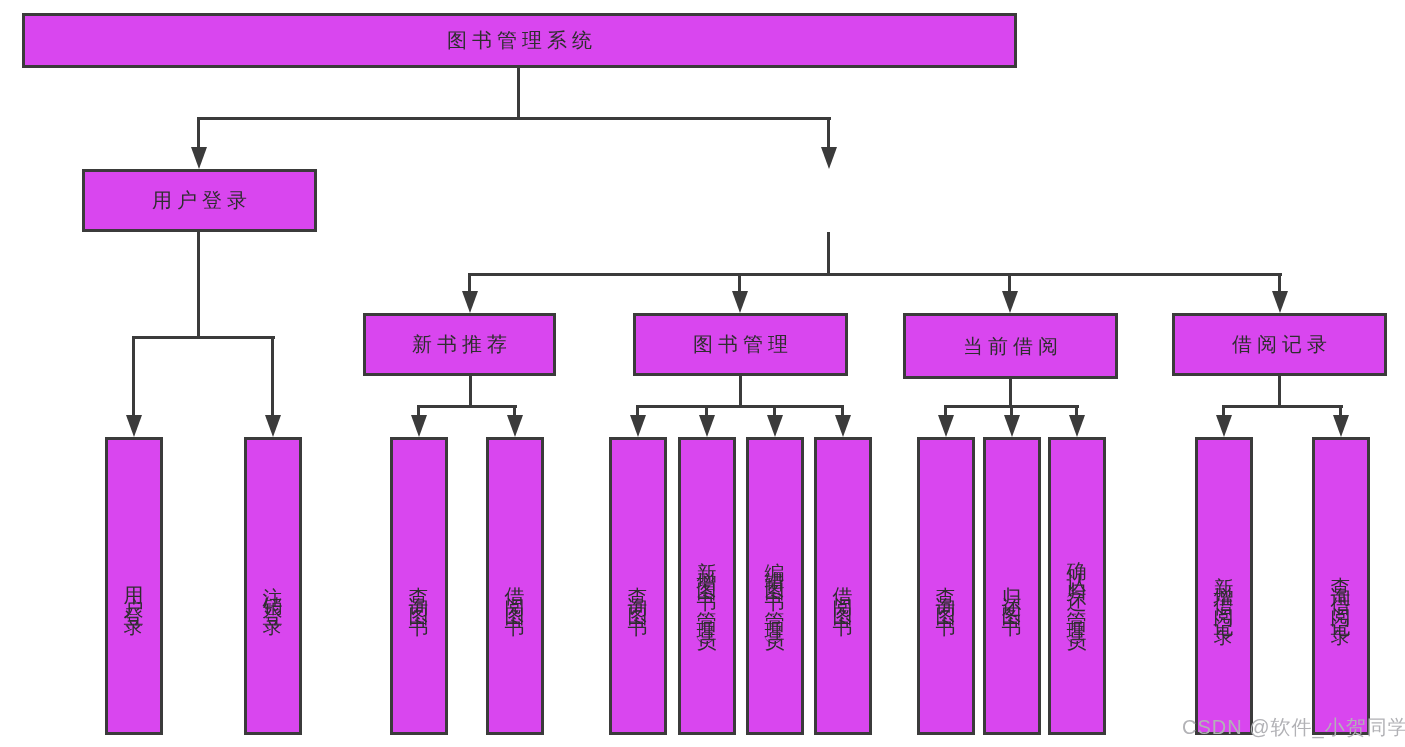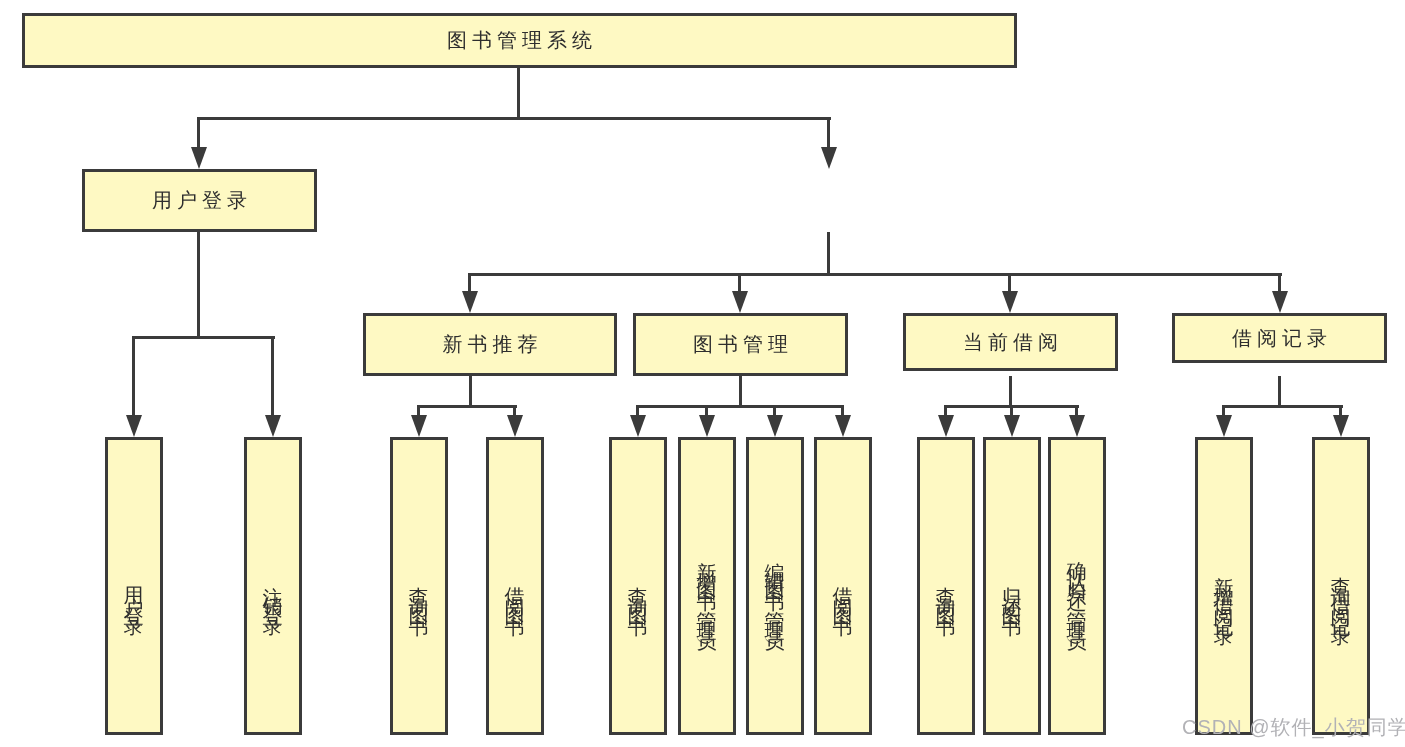--- a/index.html
+++ b/index.html
@@ -6,21 +6,21 @@
   .canvas{
     position:relative;
     width:1405px;height:747px;
     background:#ffffff;
     font-family:"Liberation Sans", sans-serif;
     overflow:hidden;
   }
   .box{
     position:absolute;
     box-sizing:border-box;
-    background:#fef9c3;
+    background:#d946ef;
     border:3px solid #3b3b3b;
     display:flex;align-items:center;justify-content:center;
     color:#2e2e2e;
     z-index:2;
   }
   .box.h span{
     font-size:20px;
     letter-spacing:5px;
     margin-right:-5px;
     white-space:nowrap;
@@ -60,30 +60,30 @@
 <div class="canvas">
 
   <div class="box h" style="left:22px;top:13px;width:995px;height:55px">
     <span>图书管理系统</span>
   </div>
 
   <div class="box h" style="left:82px;top:169px;width:235px;height:63px">
     <span>用户登录</span>
   </div>
 
-  <div class="box h" style="left:363px;top:313px;width:254px;height:63px">
+  <div class="box h" style="left:363px;top:313px;width:193px;height:63px">
     <span>新书推荐</span>
   </div>
   <div class="box h" style="left:633px;top:313px;width:215px;height:63px">
     <span>图书管理</span>
   </div>
-  <div class="box h" style="left:903px;top:313px;width:215px;height:58px">
+  <div class="box h" style="left:903px;top:313px;width:215px;height:66px">
     <span>当前借阅</span>
   </div>
-  <div class="box h" style="left:1172px;top:313px;width:215px;height:50px">
+  <div class="box h" style="left:1172px;top:313px;width:215px;height:63px">
     <span>借阅记录</span>
   </div>
 
   <div class="box v" style="left:105px;top:437px">
     <span class="vtext">用户登录</span>
   </div>
   <div class="box v" style="left:244px;top:437px">
     <span class="vtext">注销登录</span>
   </div>
 

